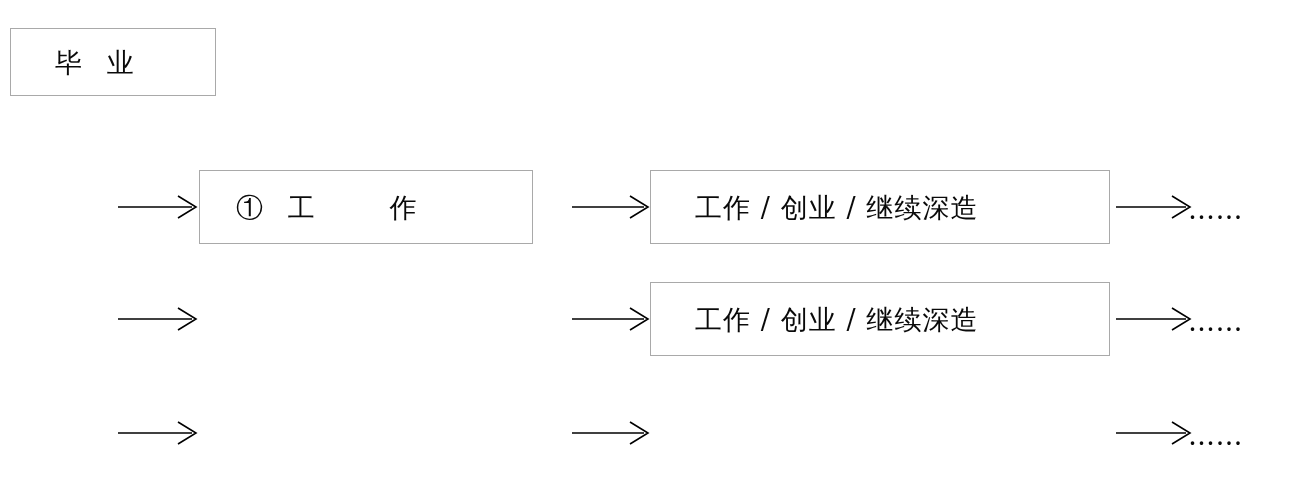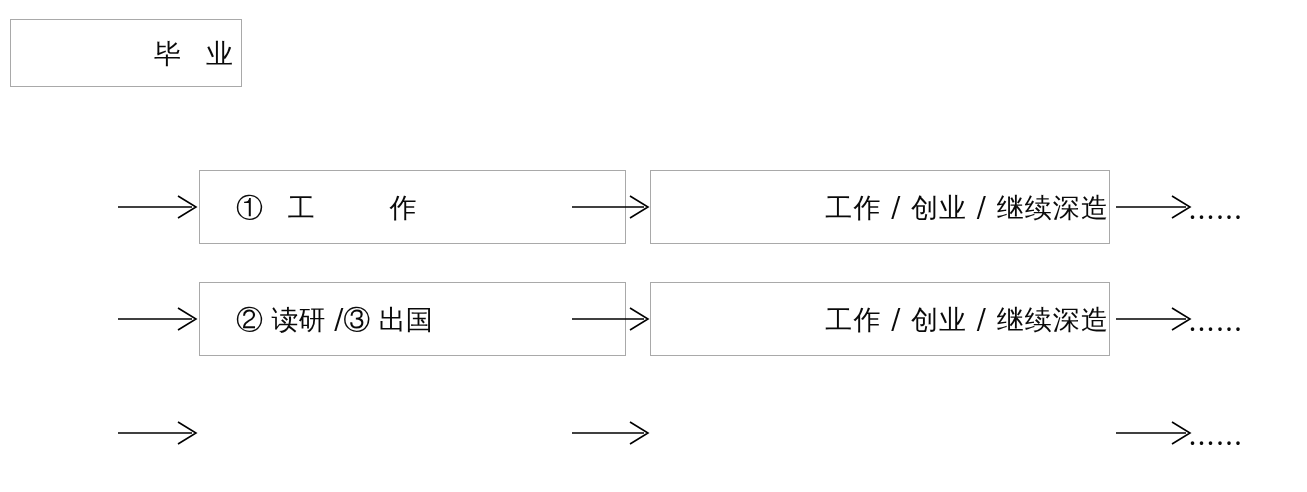--- a/index.html
+++ b/index.html
@@ -34,51 +34,51 @@
     font-family: "DejaVu Serif", "Liberation Serif", serif;
     font-size: 27px;
     color: #0a0a0a;
     line-height: 1;
     white-space: pre;
   }
 
   
   #start-box {
     left: 10px;
-    top: 19px;
-    width: 232px;
+    top: 28px;
+    width: 206px;
     height: 68px;
-    justify-content: flex-end;
+    justify-content: flex-start;
   }
   #start-box .node-text {
     padding-left: 44px;
     letter-spacing: 0.30em;
   }
 
   
   .stage1-box {
     left: 199px;
-    width: 427px;
+    width: 334px;
     height: 74px;
     justify-content: flex-start;
     text-align: right;
   }
   .stage1-box .node-text {
     padding-left: 36px;
   }
   .stage1-box.wide-space .node-text {
     letter-spacing: 0.30em;
   }
 
   
   .stage2-box {
     left: 650px;
     width: 460px;
     height: 74px;
-    justify-content: flex-end;
+    justify-content: flex-start;
   }
   .stage2-box .node-text {
     padding-left: 44px;
     letter-spacing: 0.04em;
   }
 
   .row1 { top: 170px; }
   .row2 { top: 282px; }
   .row3 { top: 396px; }
 
@@ -152,23 +152,20 @@
 
   <div class="ellipsis r1">……</div>
 
   <div class="arrow arrow-lead r2">
     <svg width="84" height="26" viewBox="0 0 84 26" aria-hidden="true">
       <line x1="2" y1="13" x2="76" y2="13" stroke="#000000" stroke-width="1.6"></line>
       <polyline points="62,2 80,13 62,24" fill="none" stroke="#000000" stroke-width="1.6"></polyline>
     </svg>
   </div>
 
-  <div class="node-box stage1-box row2">
-    <span class="node-text">② 读研 /③ 出国</span>
-  </div>
 
   <div class="arrow arrow-mid r2">
     <svg width="82" height="26" viewBox="0 0 82 26" aria-hidden="true">
       <line x1="2" y1="13" x2="74" y2="13" stroke="#000000" stroke-width="1.6"></line>
       <polyline points="60,2 78,13 60,24" fill="none" stroke="#000000" stroke-width="1.6"></polyline>
     </svg>
   </div>
 
   <div class="node-box stage2-box row2">
     <span class="node-text">工作 / 创业 / 继续深造</span>

